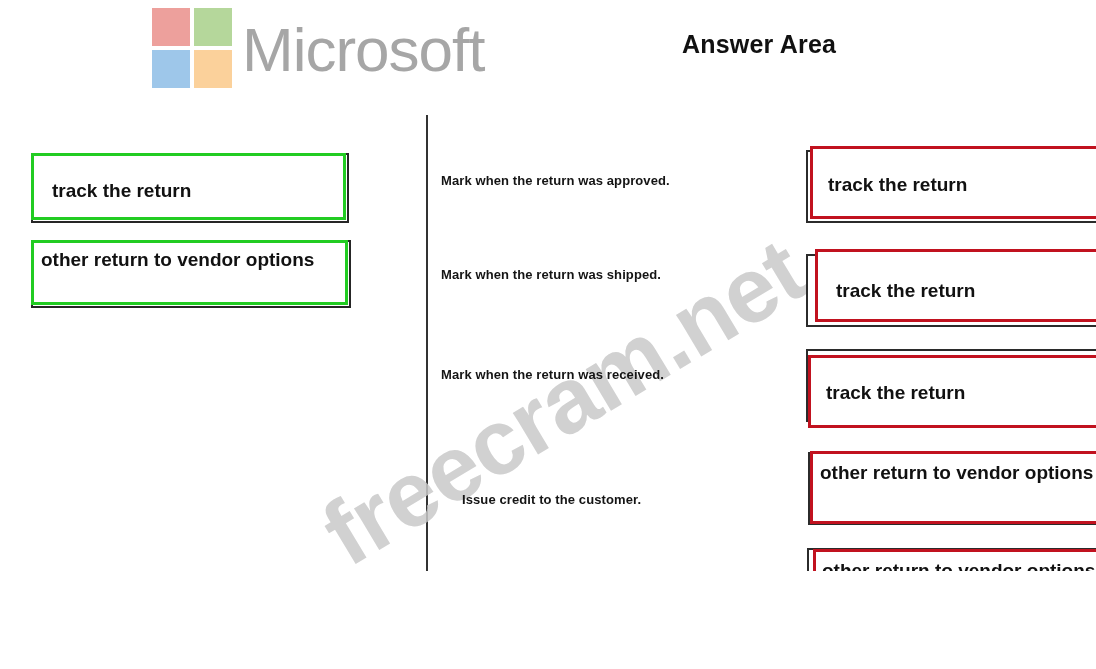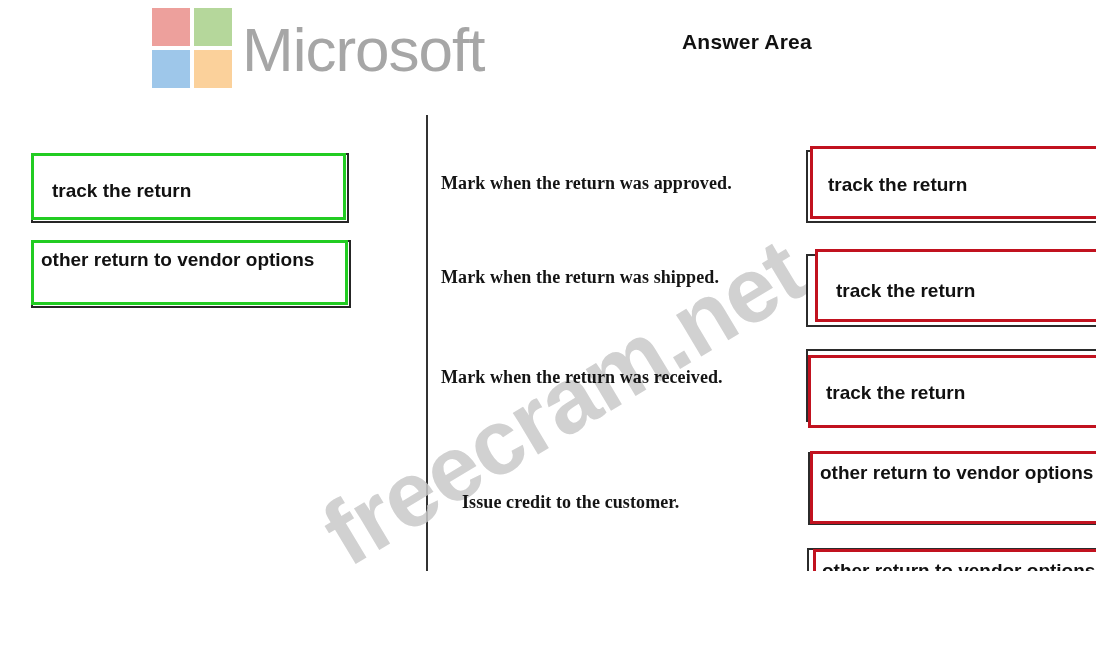--- a/index.html
+++ b/index.html
@@ -51,21 +51,21 @@
     margin-left: 6px;
     font-weight: 400;
     white-space: nowrap;
   }
 
   
   #answer-area-title {
     position: absolute;
     left: 682px;
     top: 30px;
-    font-size: 21px;
+    font-size: 25px;
     font-weight: bold;
     color: #111111;
     letter-spacing: 0.2px;
   }
 
   
   #divider {
     position: absolute;
     left: 426px;
     top: 115px;
@@ -121,26 +121,25 @@
 
   #src-box-0 { left: 31px;  top: 153px; width: 318px; height: 70px; }
   #src-lbl-0 { left: 52px;  top: 177px; width: 290px; }
   #src-box-1 { left: 31px;  top: 240px; width: 320px; height: 68px; }
   #src-lbl-1 { left: 41px;  top: 246px; width: 300px; }
 
   
   .prompt {
     position: absolute;
     left: 441px;
-    font-size: 18px;
+    font-size: 13px;
     font-weight: bold;
     color: #141414;
     white-space: nowrap;
     letter-spacing: 0.1px;
-    font-family: Liberation Serif, serif;
   }
   #prompt-0 { top: 173px; }
   #prompt-1 { top: 267px; }
   #prompt-2 { top: 367px; }
   #prompt-3 { top: 492px; margin-left: 21px; }
   #prompt-4 { top: 575px; margin-top: 40px; }
   .ans-dark {
     position: absolute;
     box-sizing: border-box;
     background: #ffffff;

